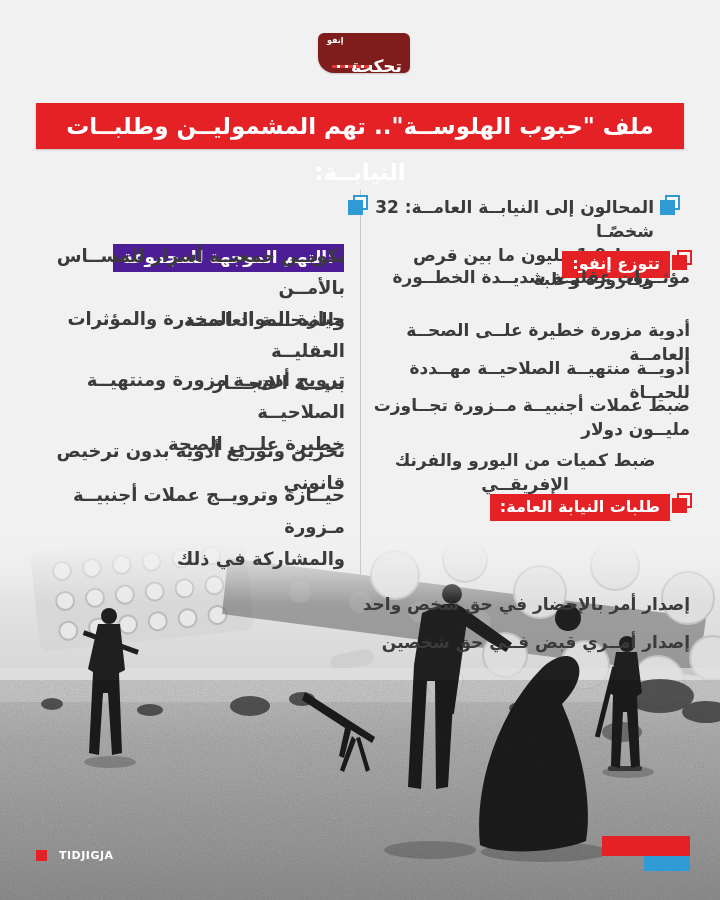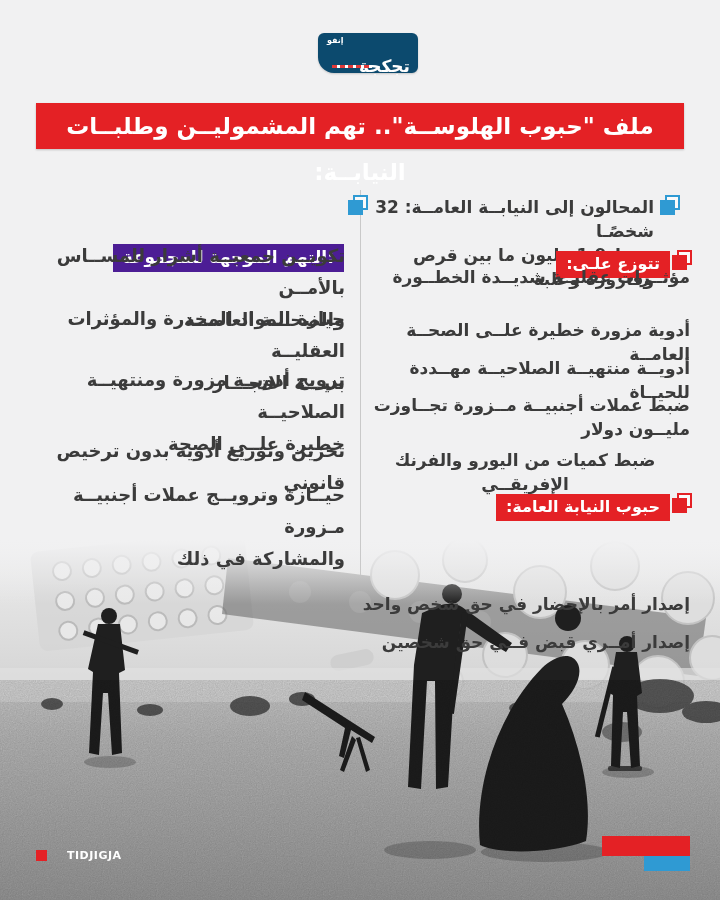--- a/index.html
+++ b/index.html
@@ -1,21 +1,21 @@
 <!DOCTYPE html>
 <html lang="ar"><head>
 <meta charset="utf-8">
 <style>
   html,body{margin:0;padding:0;}
   body{width:720px;height:900px;position:relative;background:#f1f1f2;
        font-family:"DejaVu Sans","Liberation Sans",sans-serif;overflow:hidden;}
   .page{position:absolute;inset:0;}
 
   
-  .logo{position:absolute;left:318px;top:33px;width:100px;height:40px;background:#0c4a6e;
+  .logo{position:absolute;left:318px;top:33px;width:92px;height:40px;background:#7f1d1d;
         border-radius:6px 6px 6px 16px;box-shadow:0 1px 2px rgba(0,0,0,.18);}
   .logo-main{position:absolute;right:8px;top:23px;color:#fff;font-size:17px;font-weight:bold;direction:rtl;}
   .logo-sub{position:absolute;left:9px;top:3px;color:#fff;font-size:8px;font-weight:bold;direction:rtl;}
   .logo-dashes{position:absolute;left:14px;bottom:5px;width:40px;height:3px;
         background:repeating-linear-gradient(90deg,#e23a3a 0 5px,#ffffff 5px 8px);}
 
   
   .banner{position:absolute;left:36px;top:103px;width:648px;height:46px;background:#e42125;
           color:#fff;font-size:23px;font-weight:bold;line-height:46px;text-align:center;
           direction:rtl;box-shadow:0 1px 2px rgba(0,0,0,.2);}
@@ -39,21 +39,21 @@
               border:2px solid currentColor;background:#fafafa;}
   .sq::after{content:"";position:absolute;left:0;top:0;width:15px;height:15px;background:currentColor;}
   .sq.blue{color:#2f9ad3;}
   .sq.red{color:#e42125;}
 
   
   .photo{position:absolute;left:0;top:540px;width:720px;height:360px;z-index:0;}
   .overlay{z-index:2;}
 
   
-  .watermark{position:absolute;left:36px;top:849px;z-index:3;display:flex;align-items:center;gap:20px;}
+  .watermark{position:absolute;left:36px;top:849px;z-index:3;display:flex;align-items:center;gap:12px;}
   .wm-sq{width:11px;height:11px;background:#e42125;display:inline-block;}
   .wm-txt{color:#fff;font-size:11px;font-weight:bold;letter-spacing:.5px;}
   .bar-red{position:absolute;left:602px;top:836px;width:88px;height:20px;background:#e42125;z-index:3;}
   .bar-blue{position:absolute;left:644px;top:856px;width:46px;height:15px;background:#2f9ad3;z-index:3;}
 </style>
 </head>
 <body>
 
 <div class="page">
 
@@ -189,31 +189,31 @@
     <p class="txt l-txt" style="top:479px;">حيــازة وترويــج عملات أجنبيــة مـزورة
 والمشاركة في ذلك</p>
   </section>
 
   <section class="overlay" style="position:absolute;inset:0;z-index:2;pointer-events:none;">
     <span class="sq blue" style="left:660px;top:200px;"></span>
     <p class="txt r-txt r-intro" style="top:195px;">المحالون إلى النيابــة العامــة: 32 شخصًـا
 ضبط 1.9 مليون ما بين قرص وقارورة وعلبة</p>
 
     <span class="sq red" style="left:672px;top:255px;"></span>
-    <div class="badge red" style="right:50px;top:251px;font-size:16px;">تتوزع علـى:</div>
+    <div class="badge red" style="right:50px;top:251px;font-size:16px;">تتوزع إنفو:</div>
 
     <p class="txt r-txt" style="top:265px;">مؤثــرات عقليــة شديــدة الخطــورة</p>
     <p class="txt r-txt" style="top:318px;">أدوية مزورة خطيرة علــى الصحــة العامــة</p>
     <p class="txt r-txt" style="top:356px;padding-left:34px;">أدويــة منتهيــة الصلاحيــة مهــددة للحيــاة</p>
     <p class="txt r-txt" style="top:393px;padding-left:12px;">ضبط عملات أجنبيــة مــزورة تجــاوزت
 مليــون دولار</p>
     <p class="txt r-txt" style="top:448px;text-align:center;">ضبط كميات من اليورو والفرنك الإفريقــي</p>
 
     <span class="sq red" style="left:672px;top:498px;"></span>
-    <div class="badge red" style="right:50px;top:494px;font-size:16px;">حبوب النيابة العامة:</div>
+    <div class="badge red" style="right:50px;top:494px;font-size:16px;">طلبات النيابة العامة:</div>
 
     <p class="txt r-txt" style="top:592px;">إصدار أمر بالإحضار في حق شخص واحد</p>
     <p class="txt r-txt" style="top:630px;">إصدار أمــري قبض فــي حق شخصين</p>
   </section>
 
   <div class="watermark">
     <span class="wm-sq"></span>
     <span class="wm-txt">TIDJIGJA</span>
   </div>
   <div class="bar-red"></div>

